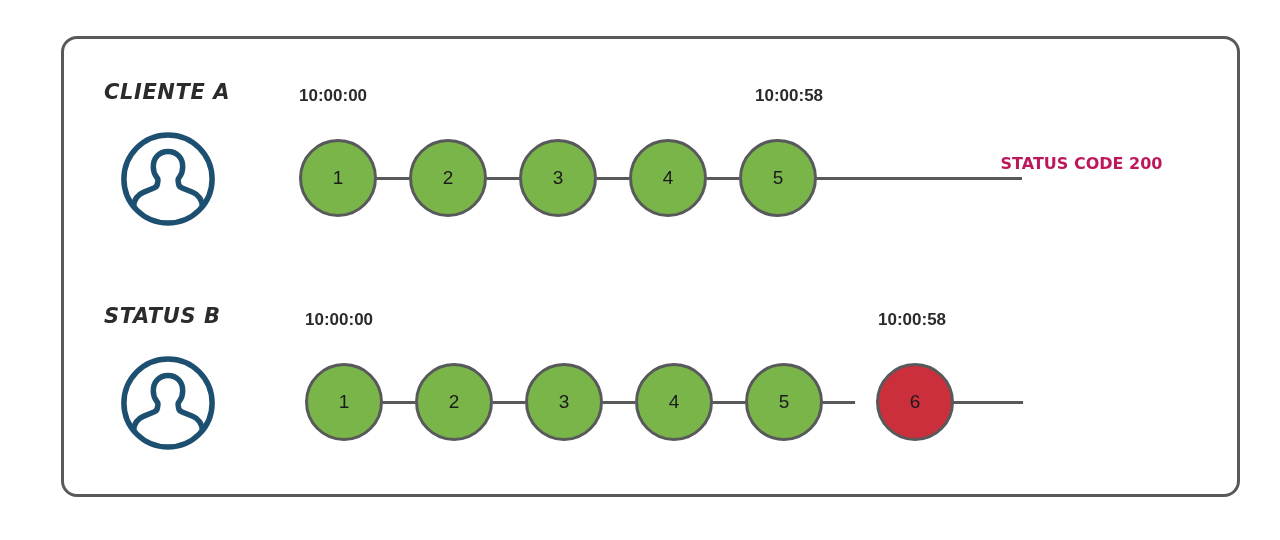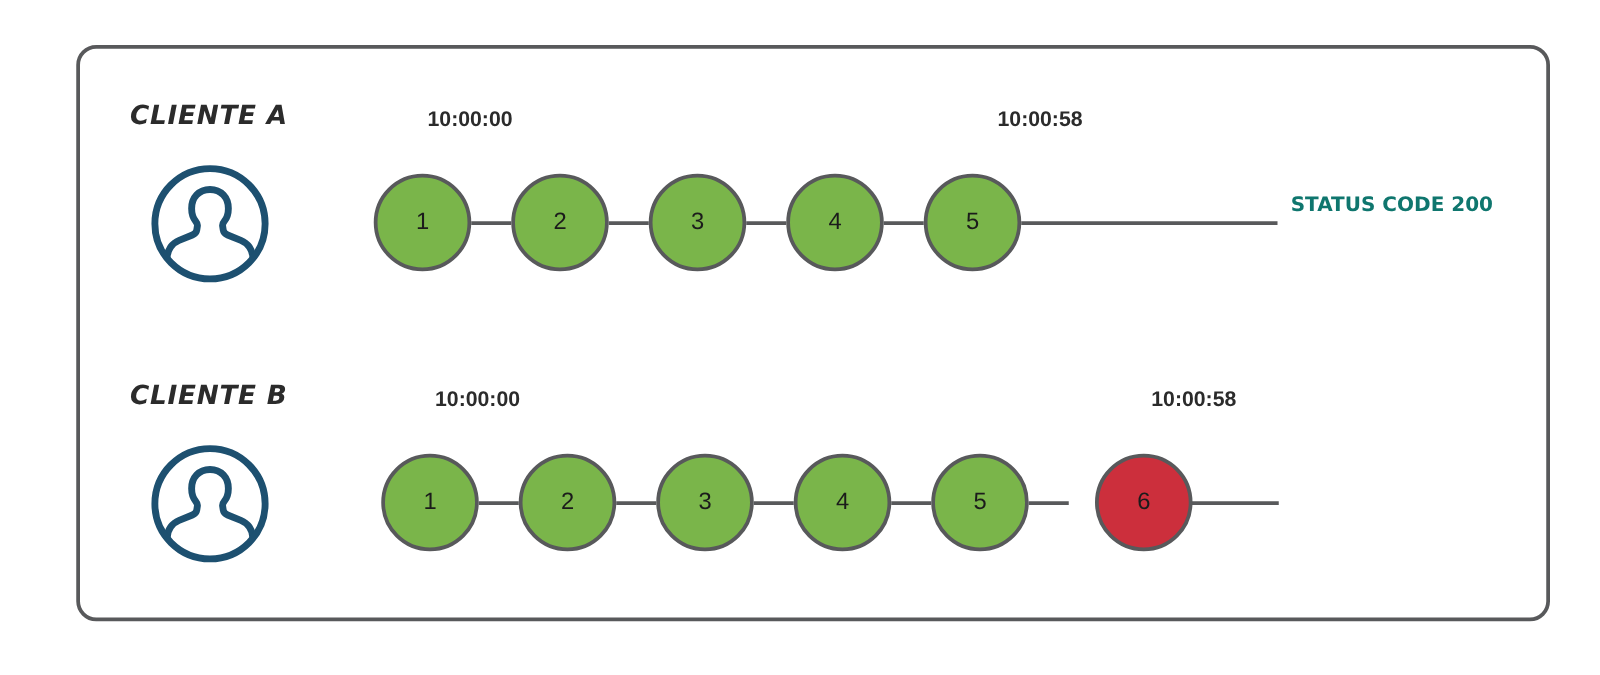--- a/index.html
+++ b/index.html
@@ -69,21 +69,20 @@
 
   
   .timestamp {
     position: absolute;
     top: 86px;
     font-family: "Liberation Sans", sans-serif;
     font-weight: 700;
     font-size: 17px;
     color: #2b2b2b;
     white-space: nowrap;
-    margin-left: 43px;
   }
   .ts-start-a { left: 299px; }
   .ts-end-a   { left: 755px; }
   .ts-start-b { left: 305px; }
   .ts-end-b   { left: 878px; }
 
   
   .chain {
     position: absolute;
     top: 139px;
@@ -117,24 +116,24 @@
   
   .status {
     position: absolute;
     font-family: "DejaVu Sans", sans-serif;
     font-weight: 700;
     text-align: center;
     white-space: nowrap;
     line-height: 1.18;
   }
   .status-a {
-    left: 1026px;
+    left: 994px;
     top: 155px;
     width: 175px;
-    color: #0f766e;
+    color: #be185d;
     font-size: 16px;
   }
   .status .line2 { display: block; }
 </style>
 </head>
 <body>
 
 <div id="canvas">
 
   <div class="frame"></div>
@@ -177,21 +176,21 @@
       <div class="node node-ok" style="left:739px;">5</div>
     </div>
 
     <div class="status status-a">
       <span class="line1">STATUS CODE 200</span>
     </div>
   </div>
 
   <div class="row row-b">
 
-    <div class="client-label">CLIENTE B</div>
+    <div class="client-label">STATUS B</div>
 
     <svg class="avatar" viewBox="0 0 100 100">
       <defs>
         <clipPath id="clipB">
             <circle cx="50" cy="50" r="45"></circle>
           </clipPath>
       </defs>
       <g clip-path="url(#clipB)">
         <path d="M50 22c9.2 0 15 6.8 15 15.5 0 5.2-1.6 8.4-3.4 10.6
                  -1.1 1.3-1.5 2.4-1.3 3.8l.5 3.2c.3 2 1.7 3.3 3.6 4.1

